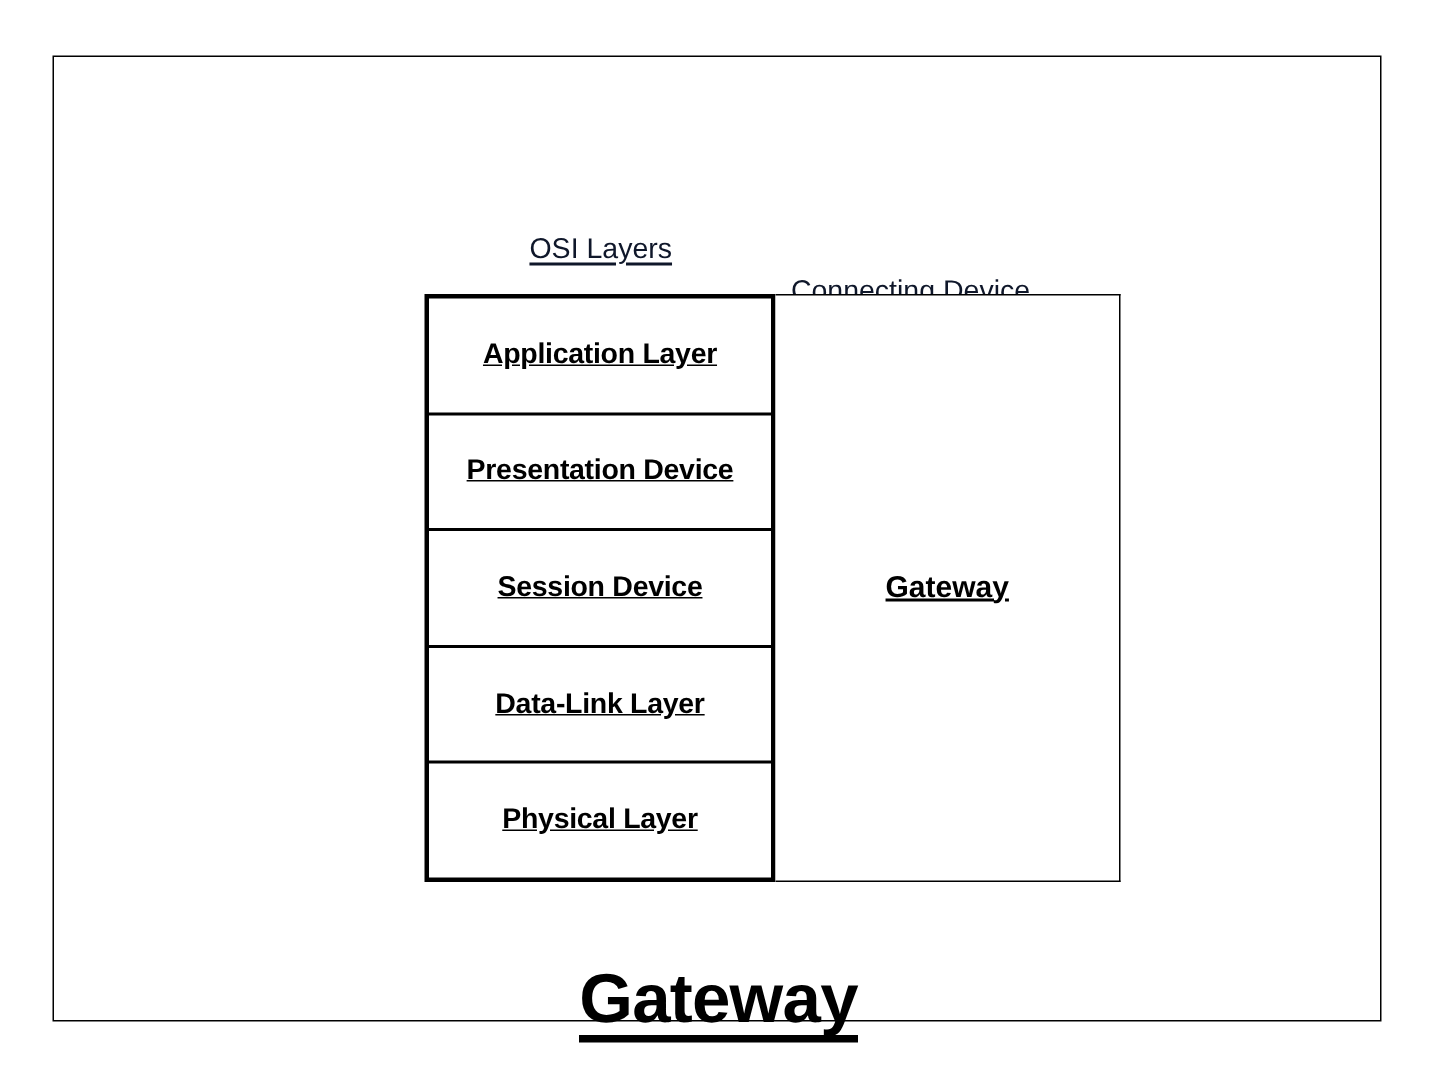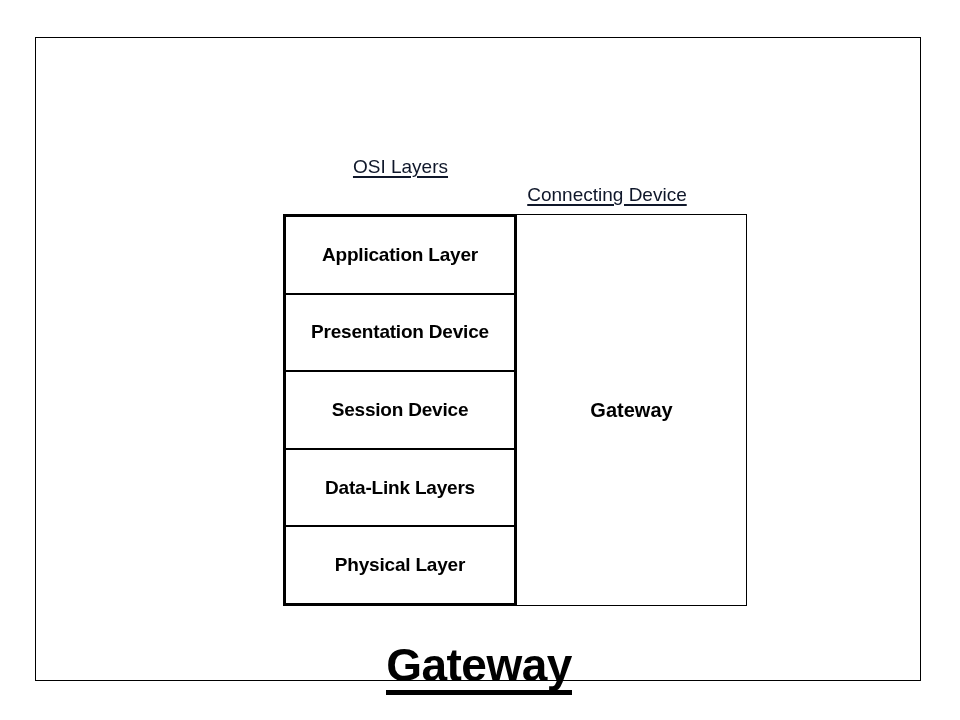--- a/index.html
+++ b/index.html
@@ -46,25 +46,26 @@
     left: 456px;
     top: 118px;
     width: 230px;
     margin-top: 28px;
   }
 
   
   #table-wrap {
     position: absolute;
     left: 247px;
-    top: 176px;
+    top: 158px;
     width: 464px;
     height: 392px;
     display: flex;
     align-items: stretch;
+    text-decoration: underline;
   }
 
   #layers-col {
     width: 234px;
     box-sizing: border-box;
     border: 3px solid #000000;
     background: #ffffff;
     display: flex;
     flex-direction: column;
   }
@@ -130,21 +131,21 @@
   <div class="col-header" id="hdr-osi">OSI Layers</div>
 
   <div class="col-header" id="hdr-device">Connecting Device</div>
 
   <div id="table-wrap">
 
     <div id="layers-col">
       <div class="layer-cell">Application Layer</div>
       <div class="layer-cell">Presentation Device</div>
       <div class="layer-cell">Session Device</div>
-      <div class="layer-cell">Data-Link Layers</div>
+      <div class="layer-cell">Data-Link Layer</div>
       <div class="layer-cell">Physical Layer</div>
     </div>
 
     <div id="device-col">
       <div id="device-label">Gateway</div>
     </div>
 
   </div>
 
   <div id="bottom-title">

